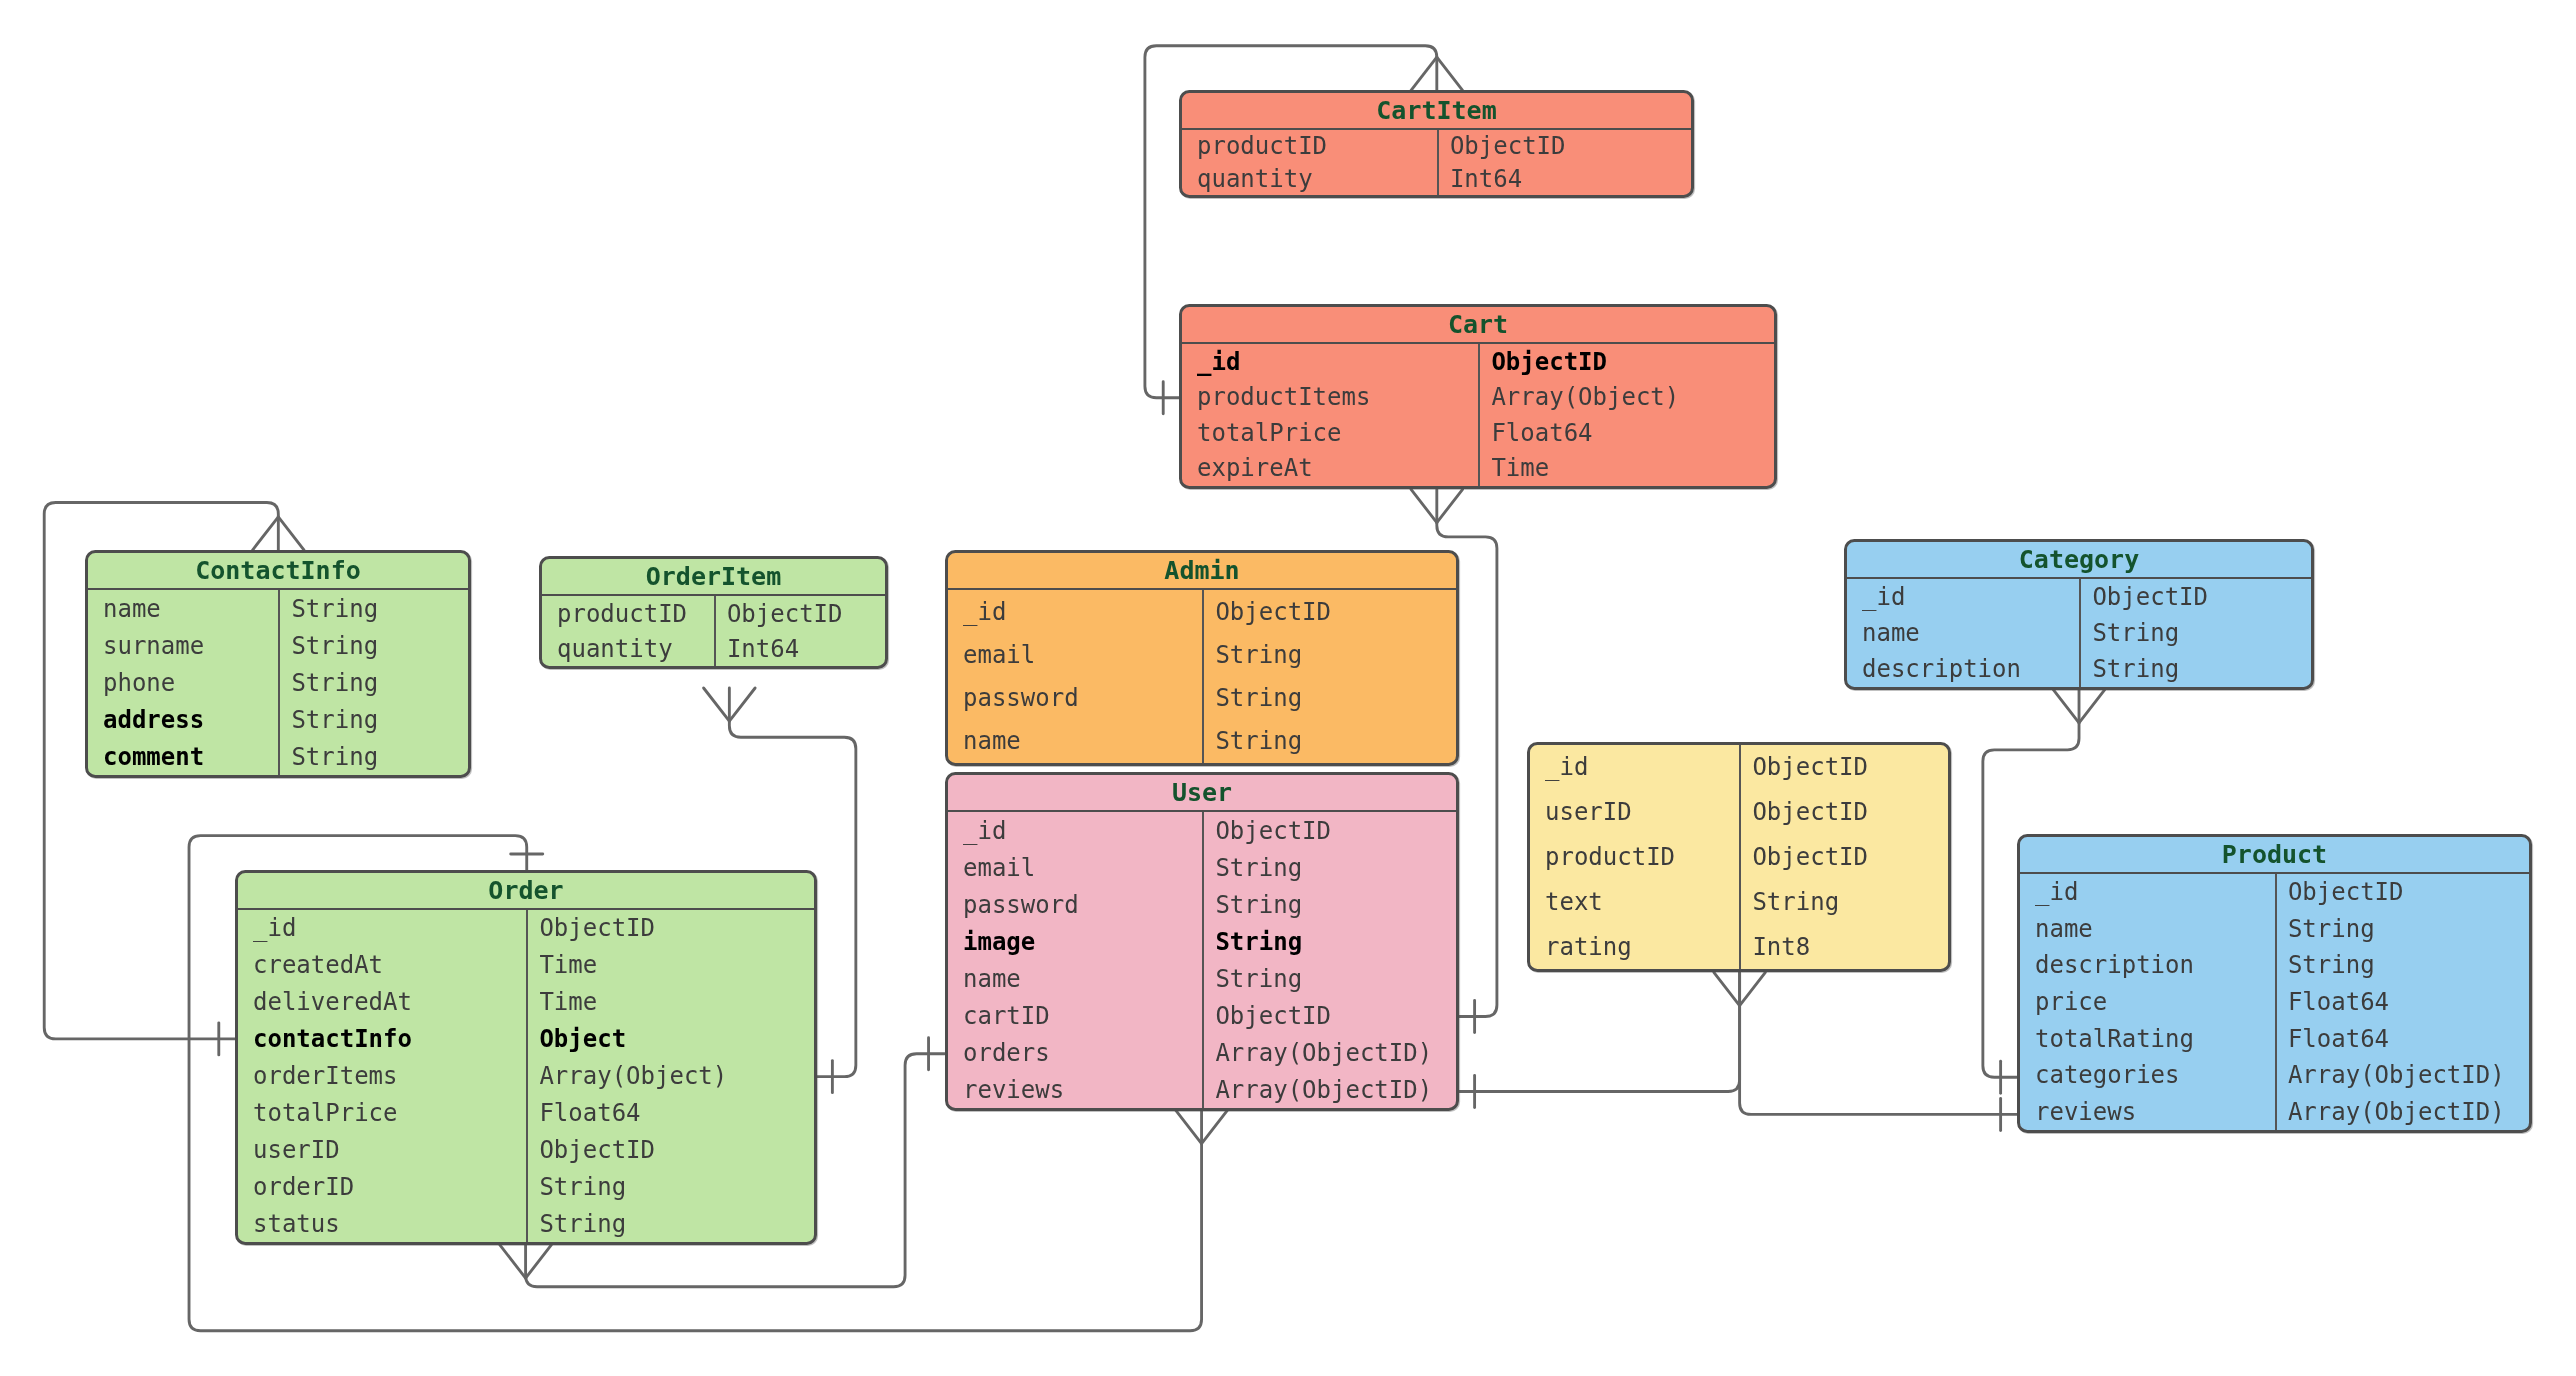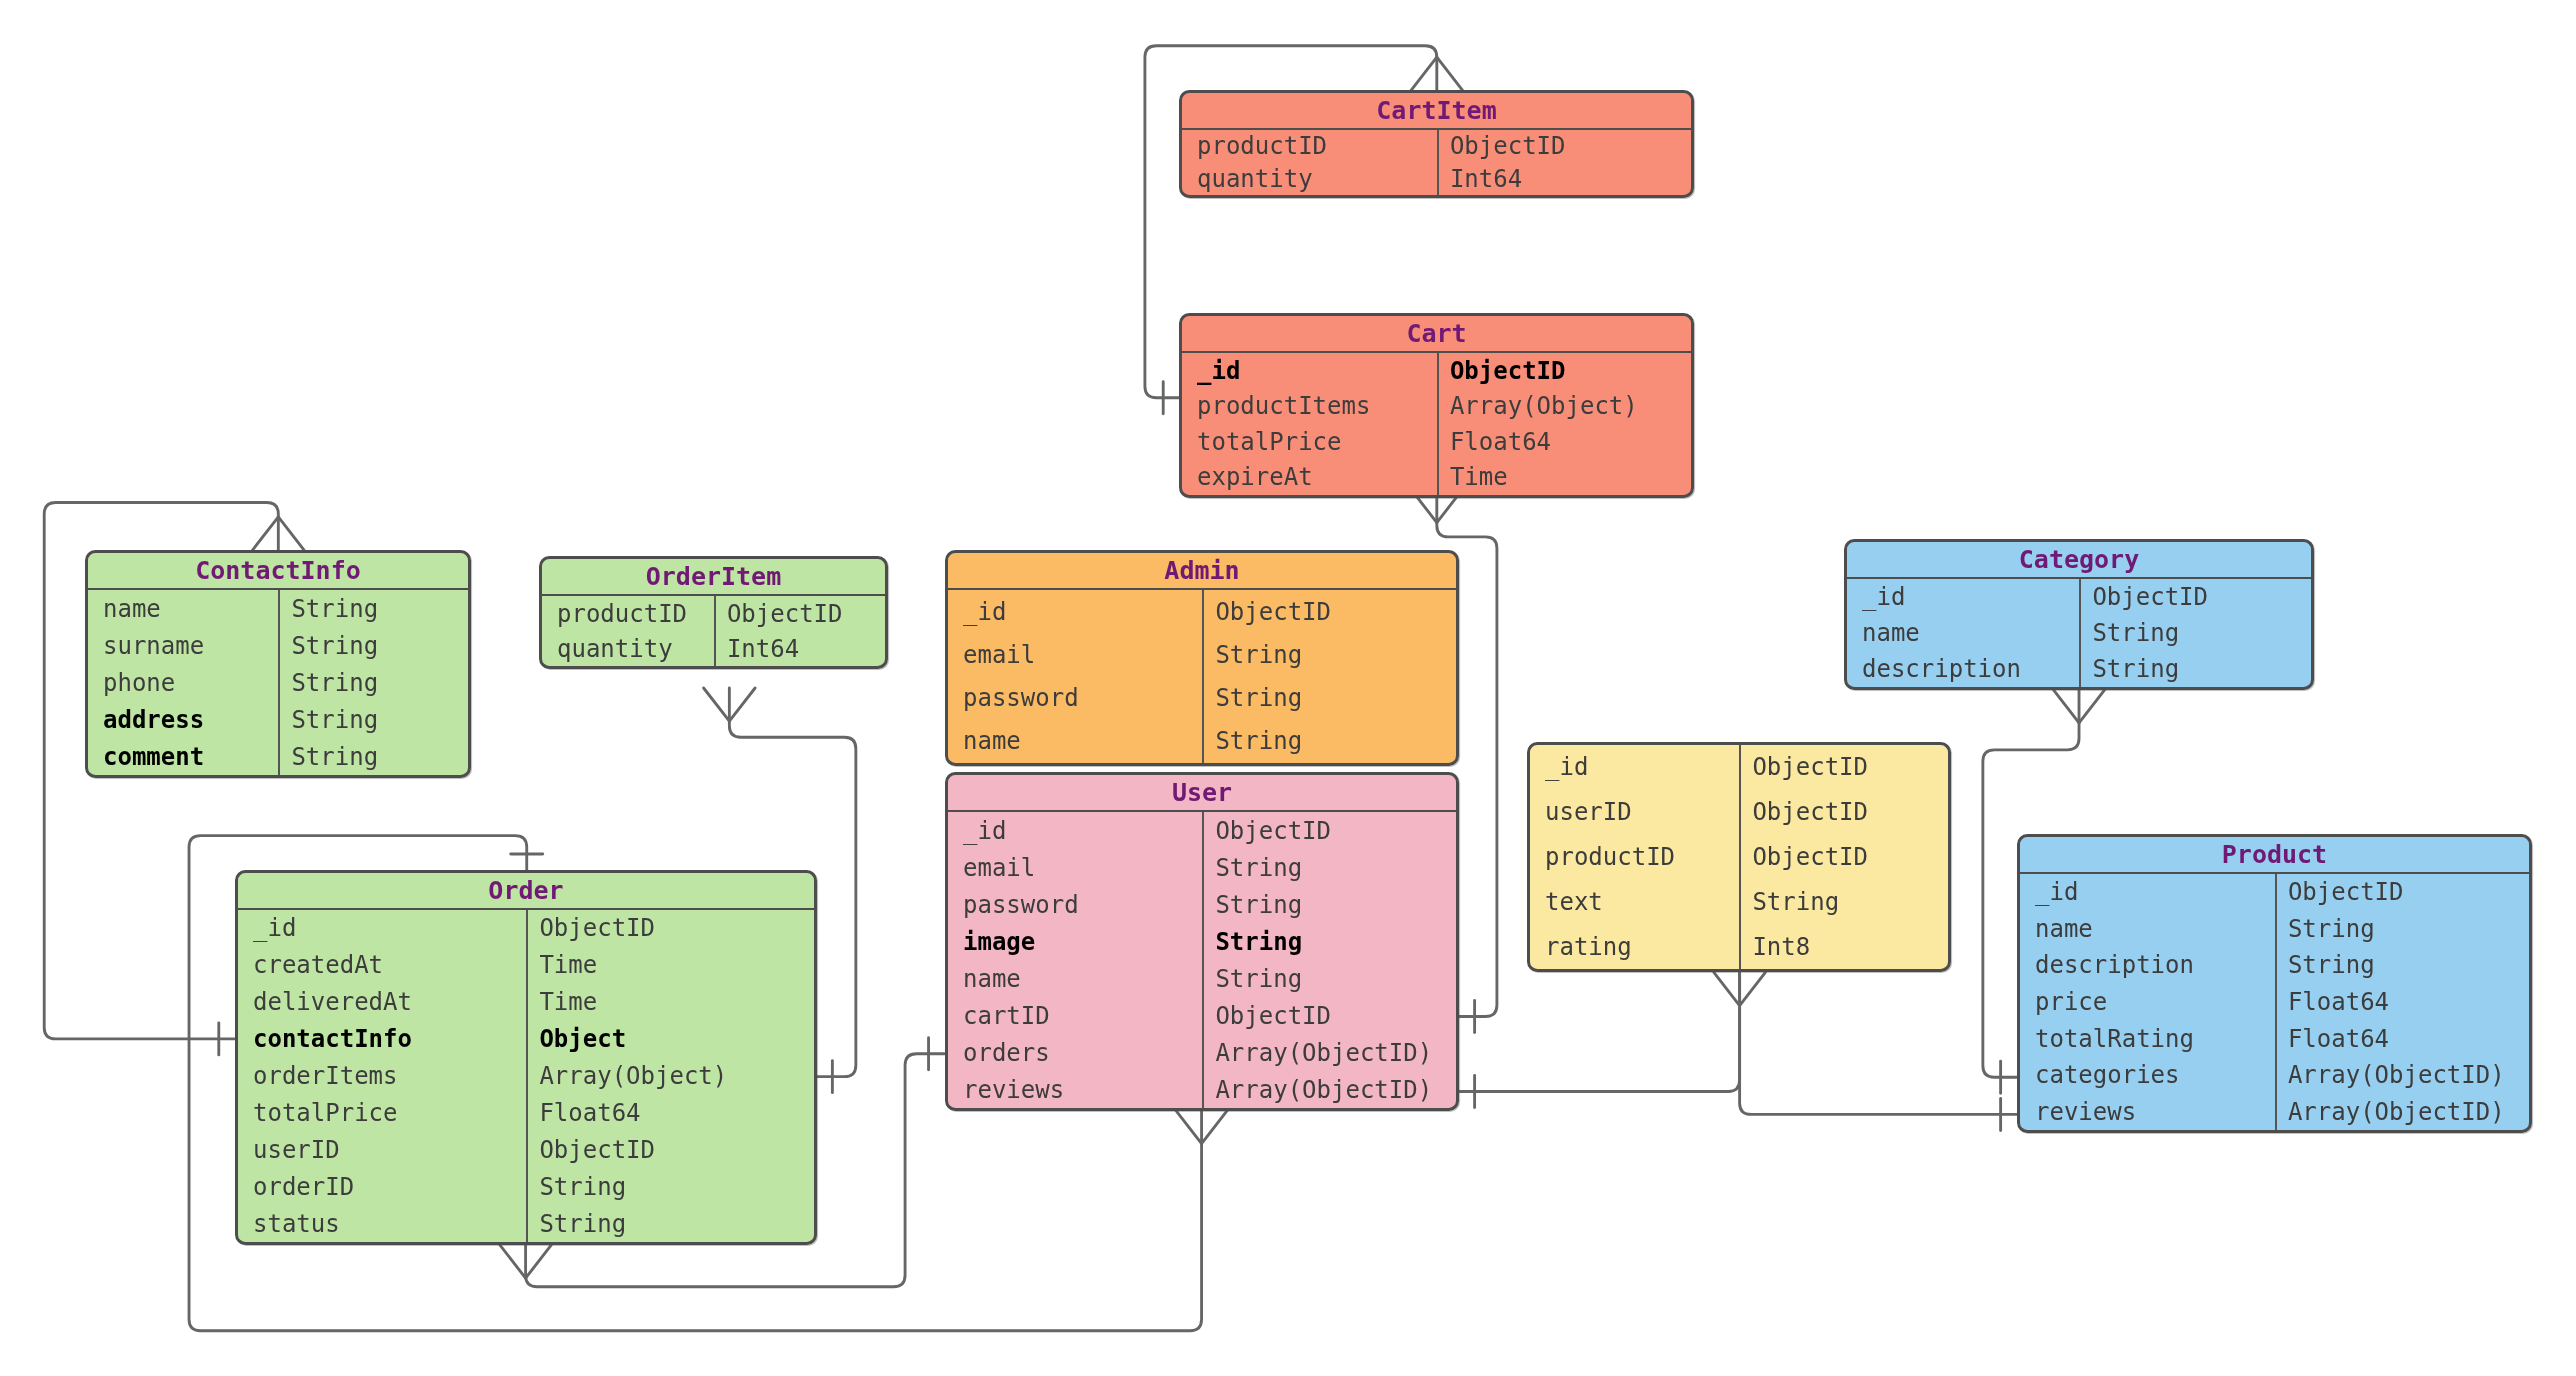--- a/index.html
+++ b/index.html
@@ -16,21 +16,21 @@
     box-sizing:border-box;
     border:3.4px solid #4D4D4D;
     border-radius:10.3px;
     display:flex;flex-direction:column;
     box-shadow:1.1px 1.1px 0 rgba(77,77,77,0.35);
   }
   .entity-title{
     box-sizing:border-box;
     height:37px;flex:0 0 37px;
     display:flex;align-items:center;justify-content:center;
-    font-weight:bold;font-size:25px;color:#701a75;
+    font-weight:bold;font-size:25px;color:#14532d;
     border-bottom:2.3px solid #4D4D4D;
   }
   .entity-body{display:flex;flex-direction:column;flex:1 1 auto;}
   .entity-row{display:flex;flex:1 1 0;align-items:center;}
   .cell{box-sizing:border-box;height:100%;display:flex;align-items:center;
         font-size:24px;color:#3C3C3C;white-space:pre;}
   .cell.fname{width:50%;padding-left:15px;}
   .cell.ftype{width:50%;padding-left:11.4px;border-left:2.3px solid #555555;}
   .cell.bold{font-weight:bold;color:#000000;}
 </style>
@@ -81,21 +81,21 @@
           <div class="entity-row">
             <div class="cell fname">productID</div>
             <div class="cell ftype">ObjectID</div>
           </div>
           <div class="entity-row">
             <div class="cell fname">quantity</div>
             <div class="cell ftype">Int64</div>
           </div>
         </div>
       </div>
-      <div class="entity" style="left: 1179px; top: 304px; width: 515px; height: 185px; background: rgb(249, 142, 120); margin-top: 9px;">
+      <div class="entity" style="left: 1179px; top: 304px; width: 598px; height: 185px; background: rgb(249, 142, 120);">
         <div class="entity-title">Cart</div>
         <div class="entity-body">
           <div class="entity-row">
             <div class="cell fname bold">_id</div>
             <div class="cell ftype bold">ObjectID</div>
           </div>
           <div class="entity-row">
             <div class="cell fname">productItems</div>
             <div class="cell ftype">Array(Object)</div>
           </div>

